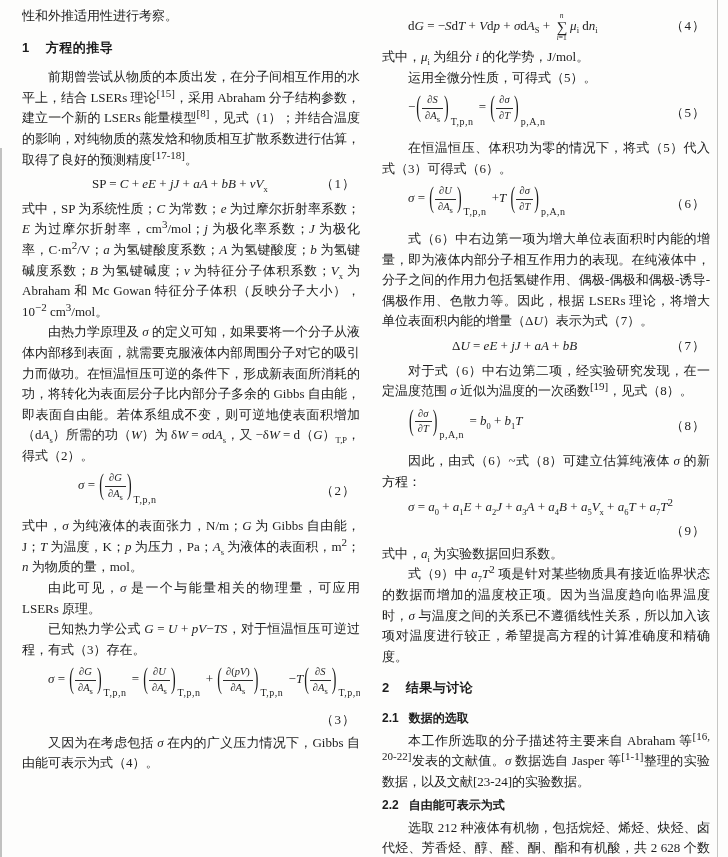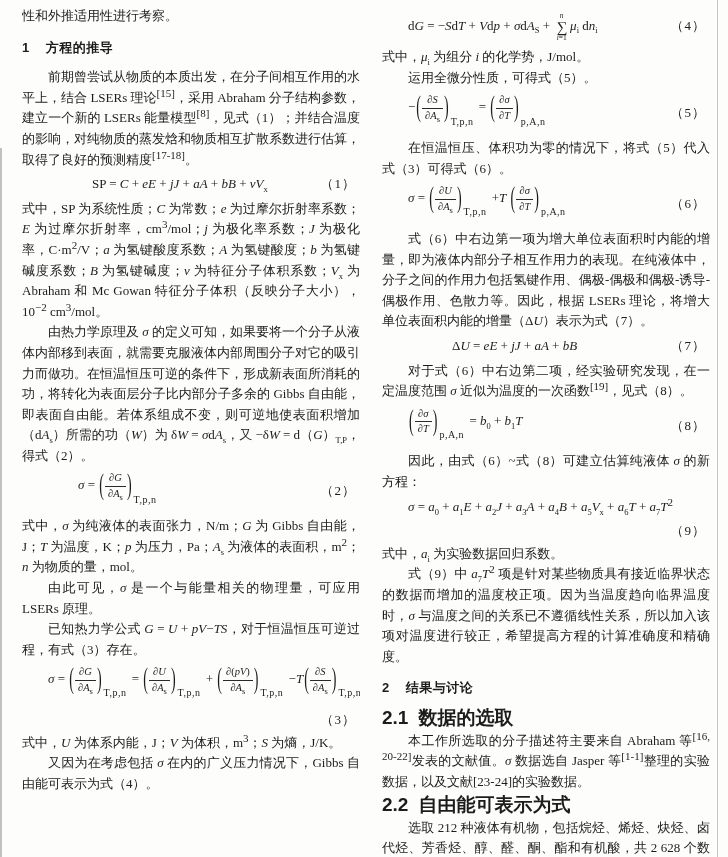--- a/index.html
+++ b/index.html
@@ -10,21 +10,21 @@
   }
   #cols{position:absolute;left:22px;top:6px;width:692px;display:flex;gap:22px;}
   .col{width:338px;height:849px;overflow:hidden;font-size:13px;line-height:20.6px;text-align:justify;}
   .col:last-child{width:328px;}
   .para{margin:0;}
   .para.ind{text-indent:2em;}
   sup{font-size:11px;line-height:0;}
   sub{font-size:8.5px;line-height:0;}
   .h1{font-family:Liberation Sans, sans-serif;font-weight:700;font-size:13px;margin:11px 0 9px 0;letter-spacing:.5px;}
   .h1 .hnum{margin-right:16px;font-weight:700;}
-  .h2{font-family:"Liberation Sans","DejaVu Sans",sans-serif;font-weight:700;font-size:19px;margin:3px 0 2px 0;}
+  .h2{font-family:"Liberation Sans","DejaVu Sans",sans-serif;font-weight:700;font-size:12px;margin:3px 0 2px 0;}
   .h2 .hnum{margin-right:10px;}
   .eq{display:flex;align-items:center;margin:4px 0;}
   .eq.frac{margin:6px 0;}
   .eqbody{flex:0 0 auto;margin-left:26px;white-space:nowrap;}
   .eq.short .eqbody{margin-left:70px;}
   .eq.med .eqbody{margin-left:56px;}
   .eqn{margin-left:auto;padding-right:4px;letter-spacing:1px;}
   .eqnline{text-align:right;padding-right:4px;margin:0 0 2px 0;letter-spacing:1px;}
   .fr{display:inline-block;vertical-align:middle;text-align:center;font-size:10.5px;line-height:1.2;}
   .fr .nu{display:block;border-bottom:1px solid #2a2a2a;padding:0 3px 1px 3px;}
@@ -55,21 +55,20 @@
         <span class="eqbody"><i>σ</i> = <span class="bp">(</span><span class="fr"><span class="nu">∂<i>G</i></span><span class="de">∂<i>A</i><sub>s</sub></span></span><span class="bp">)</span><span class="ps">T,p,n</span></span>
         <span class="eqn">（2）</span>
       </div>
       <div class="para">式中，<i>σ</i> 为纯液体的表面张力，N/m；<i>G</i> 为 Gibbs 自由能，J；<i>T</i> 为温度，K；<i>p</i> 为压力，Pa；<i>A</i><sub>s</sub> 为液体的表面积，m<sup>2</sup>；<i>n</i> 为物质的量，mol。</div>
       <div class="para ind">由此可见，<i>σ</i> 是一个与能量相关的物理量，可应用 LSERs 原理。</div>
       <div class="para ind">已知热力学公式 <i>G</i> = <i>U</i> + <i>pV</i>−<i>TS</i>，对于恒温恒压可逆过程，有式（3）存在。</div>
       <div class="eq frac">
         <span class="eqbody"><i>σ</i> = <span class="bp">(</span><span class="fr"><span class="nu">∂<i>G</i></span><span class="de">∂<i>A</i><sub>s</sub></span></span><span class="bp">)</span><span class="ps">T,p,n</span> = <span class="bp">(</span><span class="fr"><span class="nu">∂<i>U</i></span><span class="de">∂<i>A</i><sub>s</sub></span></span><span class="bp">)</span><span class="ps">T,p,n</span> + <span class="bp">(</span><span class="fr"><span class="nu">∂(<i>pV</i>)</span><span class="de">∂<i>A</i><sub>s</sub></span></span><span class="bp">)</span><span class="ps">T,p,n</span> −<i>T</i><span class="bp">(</span><span class="fr"><span class="nu">∂<i>S</i></span><span class="de">∂<i>A</i><sub>s</sub></span></span><span class="bp">)</span><span class="ps">T,p,n</span></span>
       </div>
       <div class="eqnline">（3）</div>
-      <div class="para">式中，<i>U</i> 为体系内能，J；<i>V</i> 为体积，m<sup>3</sup>；<i>S</i> 为熵，J/K。</div>
       <div class="para ind">又因为在考虑包括 <i>σ</i> 在内的广义压力情况下，Gibbs 自由能可表示为式（4）。</div>
     </div>
     <div class="col">
       <div class="eq frac">
         <span class="eqbody">d<i>G</i> = −<i>S</i>d<i>T</i> + <i>V</i>d<i>p</i> + <i>σ</i>d<i>A</i><sub>S</sub> + <span class="sm">
             <span class="sl"><i>n</i></span>
             <span class="sg">∑</span>
             <span class="sl"><i>i</i>=1</span>
           </span><i>μ</i><sub>i</sub> d<i>n</i><sub>i</sub></span>
         <span class="eqn">（4）</span>

